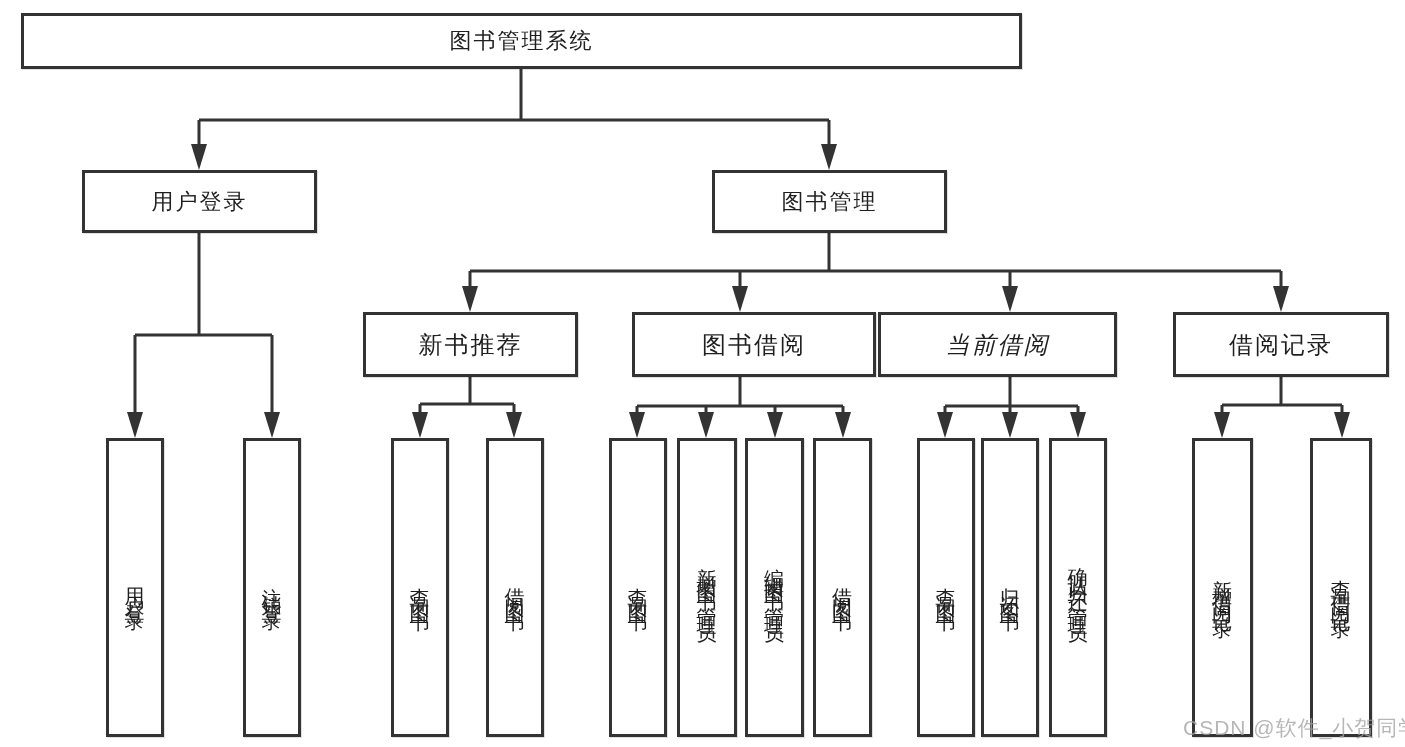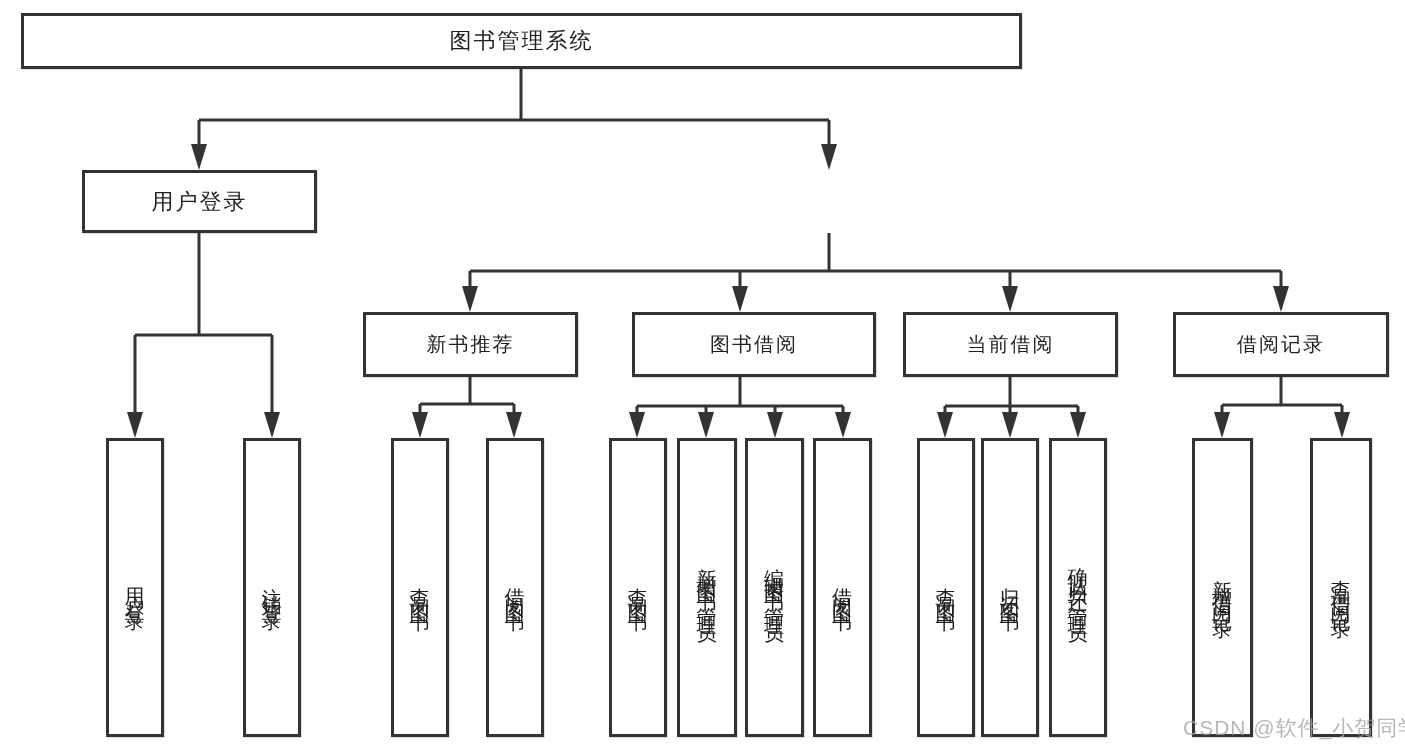--- a/index.html
+++ b/index.html
@@ -9,21 +9,21 @@
   }
   #wires{position:absolute;left:0;top:0;width:1405px;height:747px;}
   .node{
     position:absolute;background:#ffffff;border:3px solid #333333;box-sizing:border-box;
     display:flex;align-items:center;justify-content:center;text-align:center;
     box-shadow:1px 1px 0 rgba(0,0,0,0.12);
   }
   .h-node{font-size:22px;letter-spacing:2px;white-space:nowrap;}
   .root{left:21px;top:13px;width:1001px;height:56px;}
   .lvl2{top:170px;height:63px;}
-  .lvl3{top:312px;height:65px;font-size:20px;}
+  .lvl3{top:312px;height:65px;font-size:24px;}
   .leaf{
     top:438px;height:299px;width:58px;
     writing-mode:vertical-rl;text-orientation:mixed;
     font-size:20px;letter-spacing:8px;line-height:1;
   }
   .watermark{
     position:absolute;left:1183px;top:714px;z-index:5;
     font-size:21px;letter-spacing:1px;color:rgba(165,165,165,0.8);white-space:nowrap;
   }
 </style>
@@ -75,24 +75,25 @@
       <polygon points="1002,412 1018,412 1010,438"></polygon>
       <polygon points="1070,412 1086,412 1078,438"></polygon>
       <polygon points="1214,412 1230,412 1222,438"></polygon>
       <polygon points="1334,412 1350,412 1342,438"></polygon>
     </g>
   </svg>
 
   <div class="node h-node root">图书管理系统</div>
 
   <div class="node h-node lvl2" style="left:82px;width:235px;">用户登录</div>
+  <div class="node h-node lvl2" style="left:712px;width:235px;">图书管理</div>
 
   <div class="node h-node lvl3" style="left:363px;width:215px;">新书推荐</div>
   <div class="node h-node lvl3" style="left:632px;width:244px;">图书借阅</div>
-  <div class="node h-node lvl3" style="left:903px;width:215px;">当前借阅</div>
+  <div class="node h-node lvl3" style="left:878px;width:239px;font-style:italic;">当前借阅</div>
   <div class="node h-node lvl3" style="left:1173px;width:216px;">借阅记录</div>
 
   <div class="node leaf" style="left:106px;">用户登录</div>
   <div class="node leaf" style="left:243px;">注销登录</div>
 
   <div class="node leaf" style="left:391px;">查询图书</div>
   <div class="node leaf" style="left:486px;">借阅图书</div>
 
   <div class="node leaf" style="left:609px;">查询图书</div>
   <div class="node leaf" style="left:677px;width:60px;">新增图书（管理员）</div>

